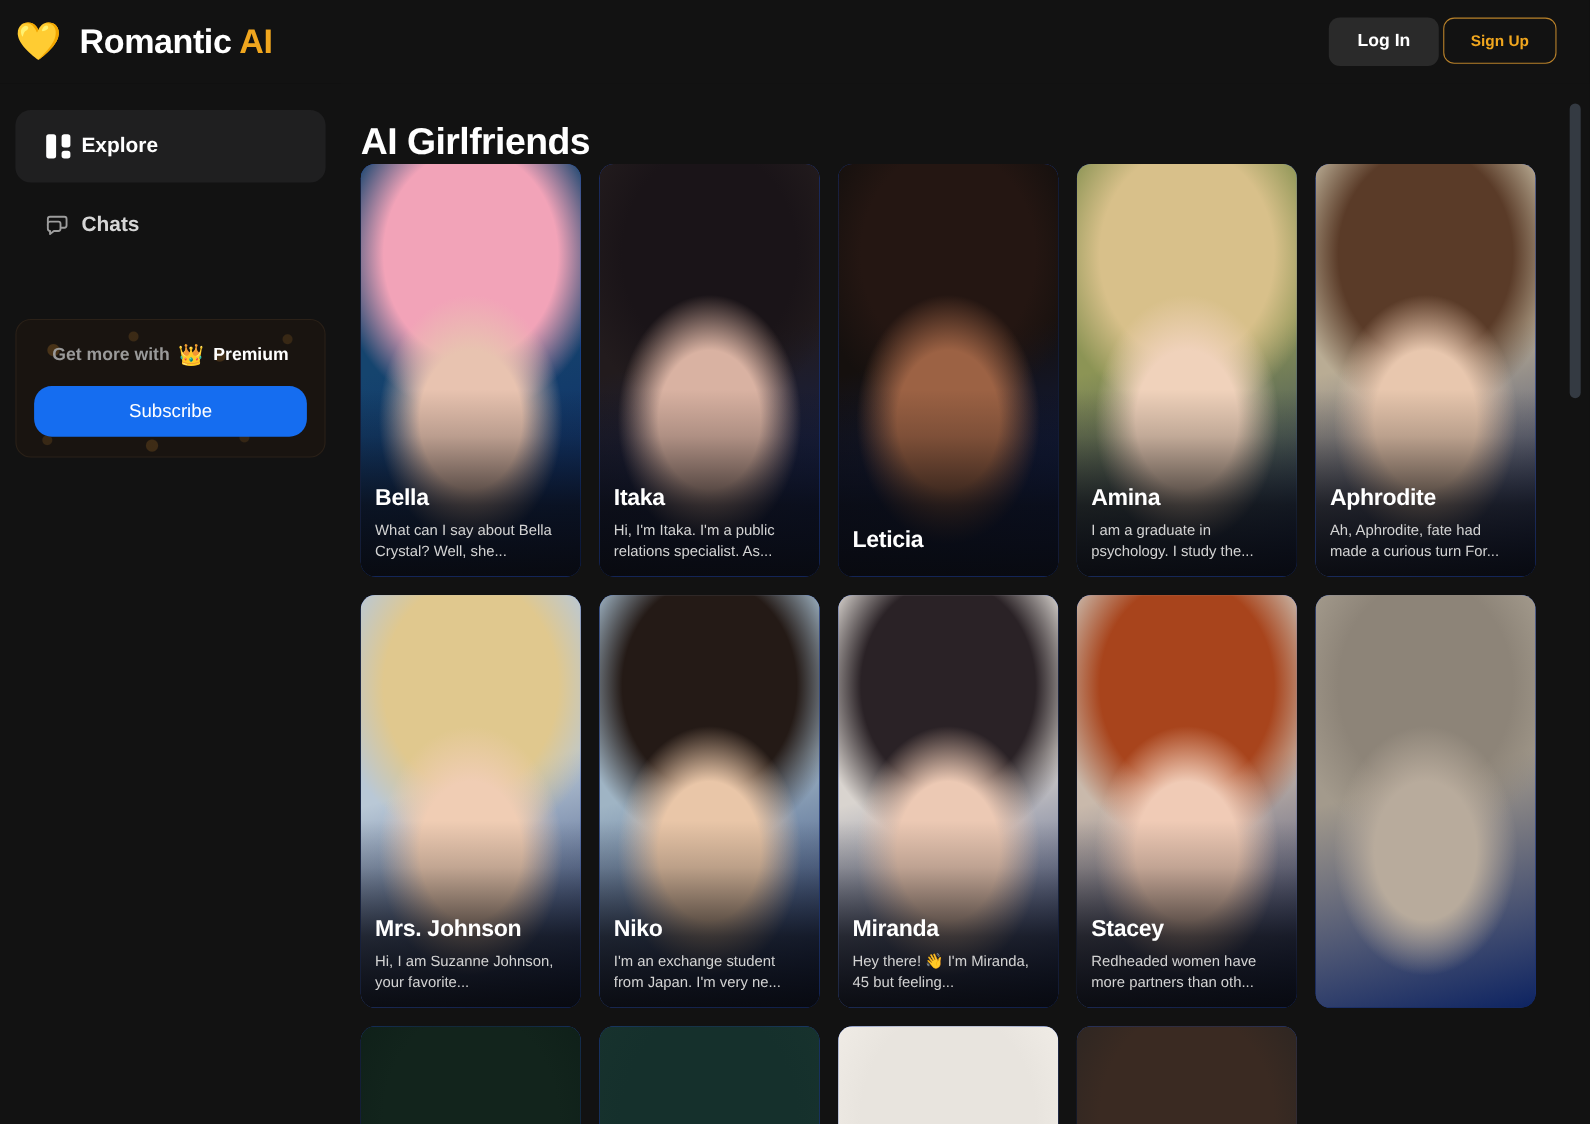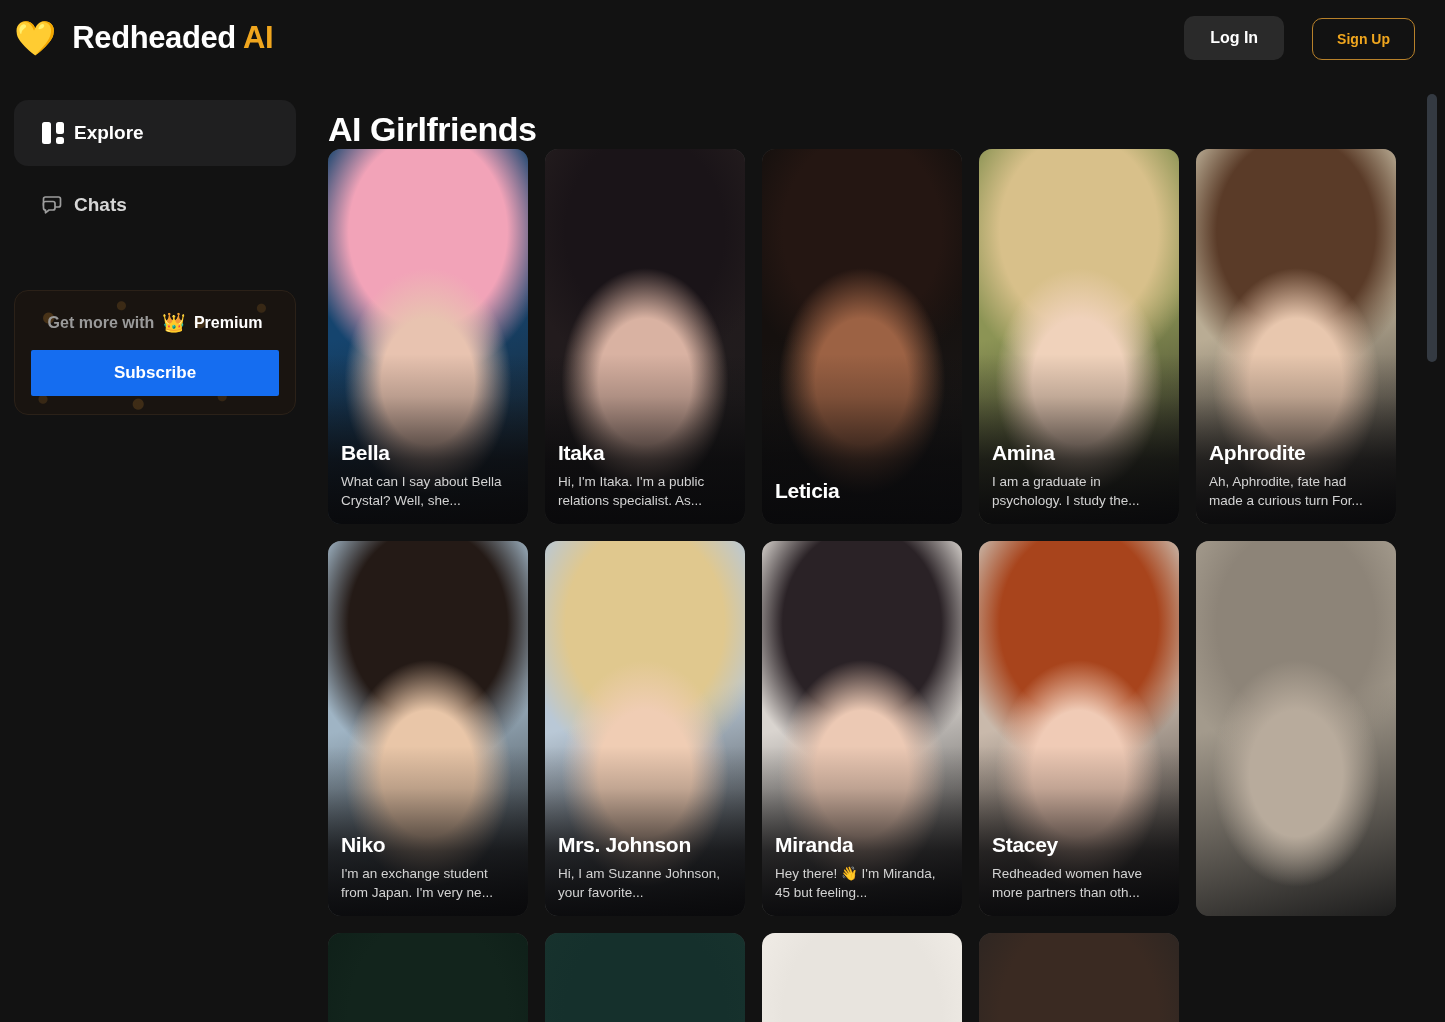--- a/index.html
+++ b/index.html
@@ -21,21 +21,21 @@
     z-index: 20;
   }
   .brand { display: flex; align-items: center; gap: 16px; }
   .brand-heart { font-size: 34px; line-height: 1; }
   .brand-text {
     font-size: 31px; font-weight: bold; color: #ffffff;
     letter-spacing: -0.4px; white-space: nowrap;
   }
   .brand-text .accent { color: #f0a61e; }
 
-  .header-actions { display: flex; align-items: flex-end; gap: 28px; }
+  .header-actions { display: flex; align-items: flex-start; gap: 4px; }
   .btn-login {
     background: #2a2a2a; color: #ffffff;
     border: none; border-radius: 10px;
     font-size: 16px; font-weight: bold;
     padding: 13px 26px; cursor: pointer;
     font-family: "Liberation Sans", sans-serif;
   }
   .btn-signup {
     background: transparent; color: #f0a61e;
     border: 1.5px solid #b8812a; border-radius: 10px;
@@ -93,22 +93,22 @@
   .premium-title {
     display: flex; align-items: center; justify-content: center; gap: 8px;
     font-size: 16px; font-weight: bold; color: #9a9a9a;
     margin-bottom: 16px; white-space: nowrap;
   }
   .premium-title .crown { font-size: 19px; }
   .premium-title .premium-word { color: #ffffff; }
   .btn-subscribe {
     display: block; width: 100%;
     background: #156df0; color: #ffffff;
-    border: none; border-radius: 2px;
-    font-size: 17px; font-weight: bold;
+    border: none; border-radius: 16px;
+    font-size: 17px; font-weight: normal;
     padding: 13px 0; cursor: pointer;
     font-family: "Liberation Sans", sans-serif;
   }
 
   
   .main {
     position: absolute; top: 76px; left: 310px;
     width: 1135px; height: 946px;
     padding: 34px 0 0 18px;
     overflow: hidden;
@@ -122,21 +122,21 @@
     grid-template-columns: repeat(5, 200px);
     gap: 17px;
     width: 1086px;
   }
   .card {
     position: relative;
     width: 200px; height: 375px;
     border-radius: 13px;
     overflow: hidden;
     cursor: pointer;
-    background: #404040;
+    background: #1d4ed8;
   }
   .card-photo { position: absolute; inset: 0; }
   .card-shade {
     position: absolute; left: 0; right: 0; bottom: 0; height: 170px;
     background: linear-gradient(to top, rgba(8,8,10,0.92) 0%, rgba(8,8,10,0.72) 38%, rgba(8,8,10,0.20) 75%, rgba(8,8,10,0) 100%);
   }
   .card-body {
     position: absolute; left: 0; right: 0; bottom: 14px;
     padding: 0 13px;
   }
@@ -164,21 +164,21 @@
   }
 </style>
 </head>
 <body>
 
 <div class="app">
 
   <div class="header">
     <div class="brand">
       <span class="brand-heart">💛</span>
-      <span class="brand-text"><span>Redheaded </span><span class="accent">AI</span></span>
+      <span class="brand-text"><span>Romantic </span><span class="accent">AI</span></span>
     </div>
     <div class="header-actions">
       <button class="btn-login">Log In</button>
       <button class="btn-signup">Sign Up</button>
     </div>
   </div>
 
   <div class="sidebar">
 
     <div class="nav-item active">
@@ -249,33 +249,33 @@
         </div>
         <div class="card">
           <div class="card-photo" style="background: radial-gradient(58% 42% at 50% 62%, rgb(232, 199, 174) 0%, rgb(232, 199, 174) 40%, rgba(0, 0, 0, 0) 72%), radial-gradient(72% 46% at 50% 22%, rgb(90, 59, 40) 0%, rgb(90, 59, 40) 55%, rgba(0, 0, 0, 0) 85%), linear-gradient(165deg, rgb(185, 172, 148) 0%, rgb(185, 172, 148) 45%, rgba(0, 0, 0, 0.55) 100%);"></div>
           <div class="card-shade"></div>
           <div class="card-body">
             <div class="card-name">Aphrodite</div>
             <div class="card-desc">Ah, Aphrodite, fate had made a curious turn For...</div>
           </div>
         </div>
         <div class="card">
+          <div class="card-photo" style="background: radial-gradient(58% 42% at 50% 62%, rgb(240, 205, 180) 0%, rgb(240, 205, 180) 40%, rgba(0, 0, 0, 0) 72%), radial-gradient(72% 46% at 50% 22%, rgb(224, 200, 142) 0%, rgb(224, 200, 142) 55%, rgba(0, 0, 0, 0) 85%), linear-gradient(165deg, rgb(185, 200, 214) 0%, rgb(185, 200, 214) 45%, rgba(0, 0, 0, 0.55) 100%);"></div>
+          <div class="card-shade"></div>
+          <div class="card-body">
+            <div class="card-name">Mrs. Johnson</div>
+            <div class="card-desc">Hi, I am Suzanne Johnson, your favorite...</div>
+          </div>
+        </div>
+        <div class="card">
           <div class="card-photo" style="background: radial-gradient(58% 42% at 50% 62%, rgb(233, 198, 168) 0%, rgb(233, 198, 168) 40%, rgba(0, 0, 0, 0) 72%), radial-gradient(72% 46% at 50% 22%, rgb(36, 26, 22) 0%, rgb(36, 26, 22) 55%, rgba(0, 0, 0, 0) 85%), linear-gradient(165deg, rgb(159, 180, 196) 0%, rgb(159, 180, 196) 45%, rgba(0, 0, 0, 0.55) 100%);"></div>
           <div class="card-shade"></div>
           <div class="card-body">
             <div class="card-name">Niko</div>
             <div class="card-desc">I'm an exchange student from Japan. I'm very ne...</div>
-          </div>
-        </div>
-        <div class="card">
-          <div class="card-photo" style="background: radial-gradient(58% 42% at 50% 62%, rgb(240, 205, 180) 0%, rgb(240, 205, 180) 40%, rgba(0, 0, 0, 0) 72%), radial-gradient(72% 46% at 50% 22%, rgb(224, 200, 142) 0%, rgb(224, 200, 142) 55%, rgba(0, 0, 0, 0) 85%), linear-gradient(165deg, rgb(185, 200, 214) 0%, rgb(185, 200, 214) 45%, rgba(0, 0, 0, 0.55) 100%);"></div>
-          <div class="card-shade"></div>
-          <div class="card-body">
-            <div class="card-name">Mrs. Johnson</div>
-            <div class="card-desc">Hi, I am Suzanne Johnson, your favorite...</div>
           </div>
         </div>
         <div class="card">
           <div class="card-photo" style="background: radial-gradient(58% 42% at 50% 62%, rgb(236, 201, 180) 0%, rgb(236, 201, 180) 40%, rgba(0, 0, 0, 0) 72%), radial-gradient(72% 46% at 50% 22%, rgb(42, 34, 38) 0%, rgb(42, 34, 38) 55%, rgba(0, 0, 0, 0) 85%), linear-gradient(165deg, rgb(217, 212, 207) 0%, rgb(217, 212, 207) 45%, rgba(0, 0, 0, 0.55) 100%);"></div>
           <div class="card-shade"></div>
           <div class="card-body">
             <div class="card-name">Miranda</div>
             <div class="card-desc">Hey there! 👋 I'm Miranda, 45 but feeling...</div>
           </div>
         </div>

